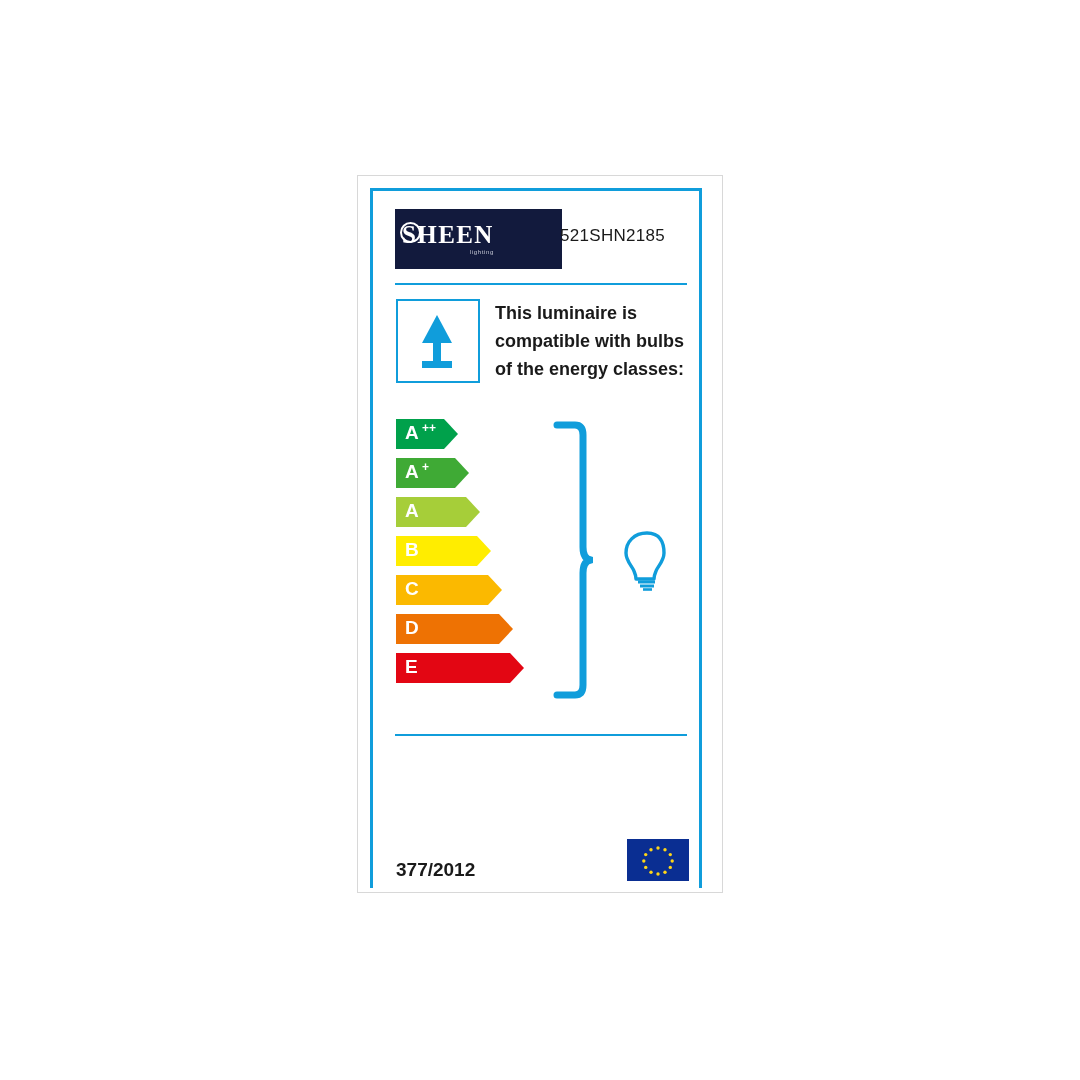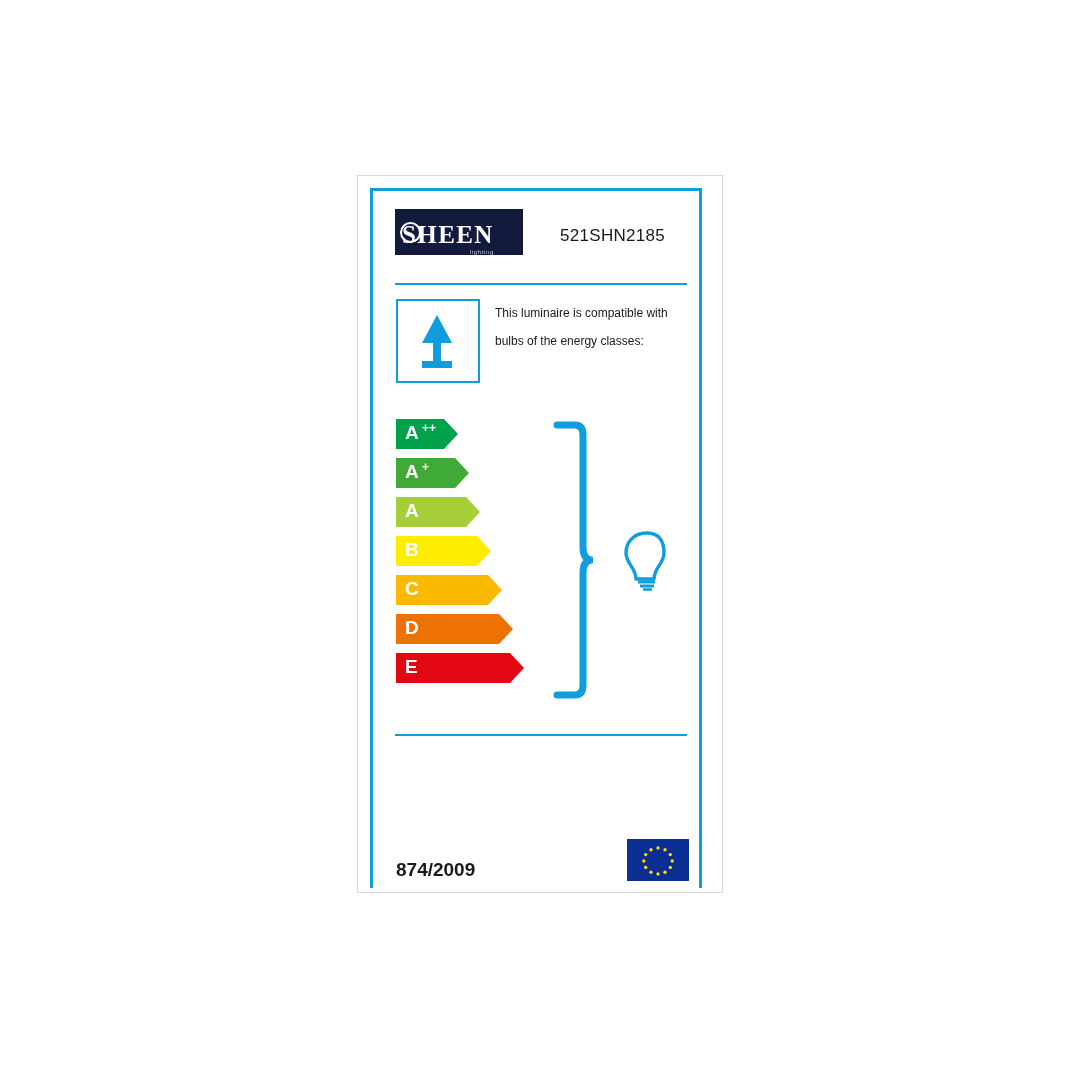--- a/index.html
+++ b/index.html
@@ -44,22 +44,23 @@
     left: 22px;
     top: 18px;
     width: 292px;
     height: 62px;
   }
   #brand-logo {
     position: absolute;
     left: 0;
     top: 0;
     width: 128px;
-    height: 46px;
+    height: 60px;
     background: #121a3d;
+    padding-left: 39px;
   }
   #brand-logo .brand-text {
     position: absolute;
     left: 7px;
     top: 12px;
     color: #ffffff;
     font-family: "Liberation Serif", serif;
     font-size: 25px;
     font-weight: bold;
     letter-spacing: 1.4px;
@@ -109,23 +110,24 @@
     width: 84px;
     height: 84px;
     border: 2.5px solid #109ddb;
     box-sizing: border-box;
   }
   #statement-text {
     position: absolute;
     left: 122px;
     top: 108px;
     width: 200px;
-    font-size: 12px;
+    font-size: 18px;
     line-height: 28px;
     color: #1a1a1a;
+    font-weight: bold;
   }
 
   
   #class-list {
     position: absolute;
     left: 23px;
     top: 228px;
     width: 140px;
   }
   .class-row {
@@ -289,21 +291,21 @@
 
     <svg id="bulb" viewBox="0 0 56 62">
       <path d="M26 4 C13 4 5 13 5 24 C5 32 11 37 13 42 C14.5 45.5 15 48 15 50 L33 50 C33 48 33.5 45.5 35 42 C37 37 43 32 43 24 C43 13 39 4 26 4 Z" fill="none" stroke="#109ddb" stroke-width="3.4" stroke-linejoin="round"></path>
       <line x1="17" y1="53" x2="34" y2="53" stroke="#109ddb" stroke-width="3"></line>
       <line x1="19" y1="57" x2="33" y2="57" stroke="#109ddb" stroke-width="3"></line>
       <line x1="22" y1="60.5" x2="31" y2="60.5" stroke="#109ddb" stroke-width="2.6"></line>
     </svg>
 
     <div class="divider" id="divider-bottom"></div>
 
-    <div id="regulation">874/2009</div>
+    <div id="regulation">377/2012</div>
     <div id="eu-flag">
       <svg width="62" height="42" viewBox="0 0 62 42">
         <g fill="#ffd617">
           <circle cx="31" cy="9" r="1.7"></circle>
           <circle cx="38" cy="10.7" r="1.7"></circle>
           <circle cx="43.3" cy="15.6" r="1.7"></circle>
           <circle cx="45.2" cy="22" r="1.7"></circle>
           <circle cx="43.3" cy="28.4" r="1.7"></circle>
           <circle cx="38" cy="33.3" r="1.7"></circle>
           <circle cx="31" cy="35" r="1.7"></circle>

